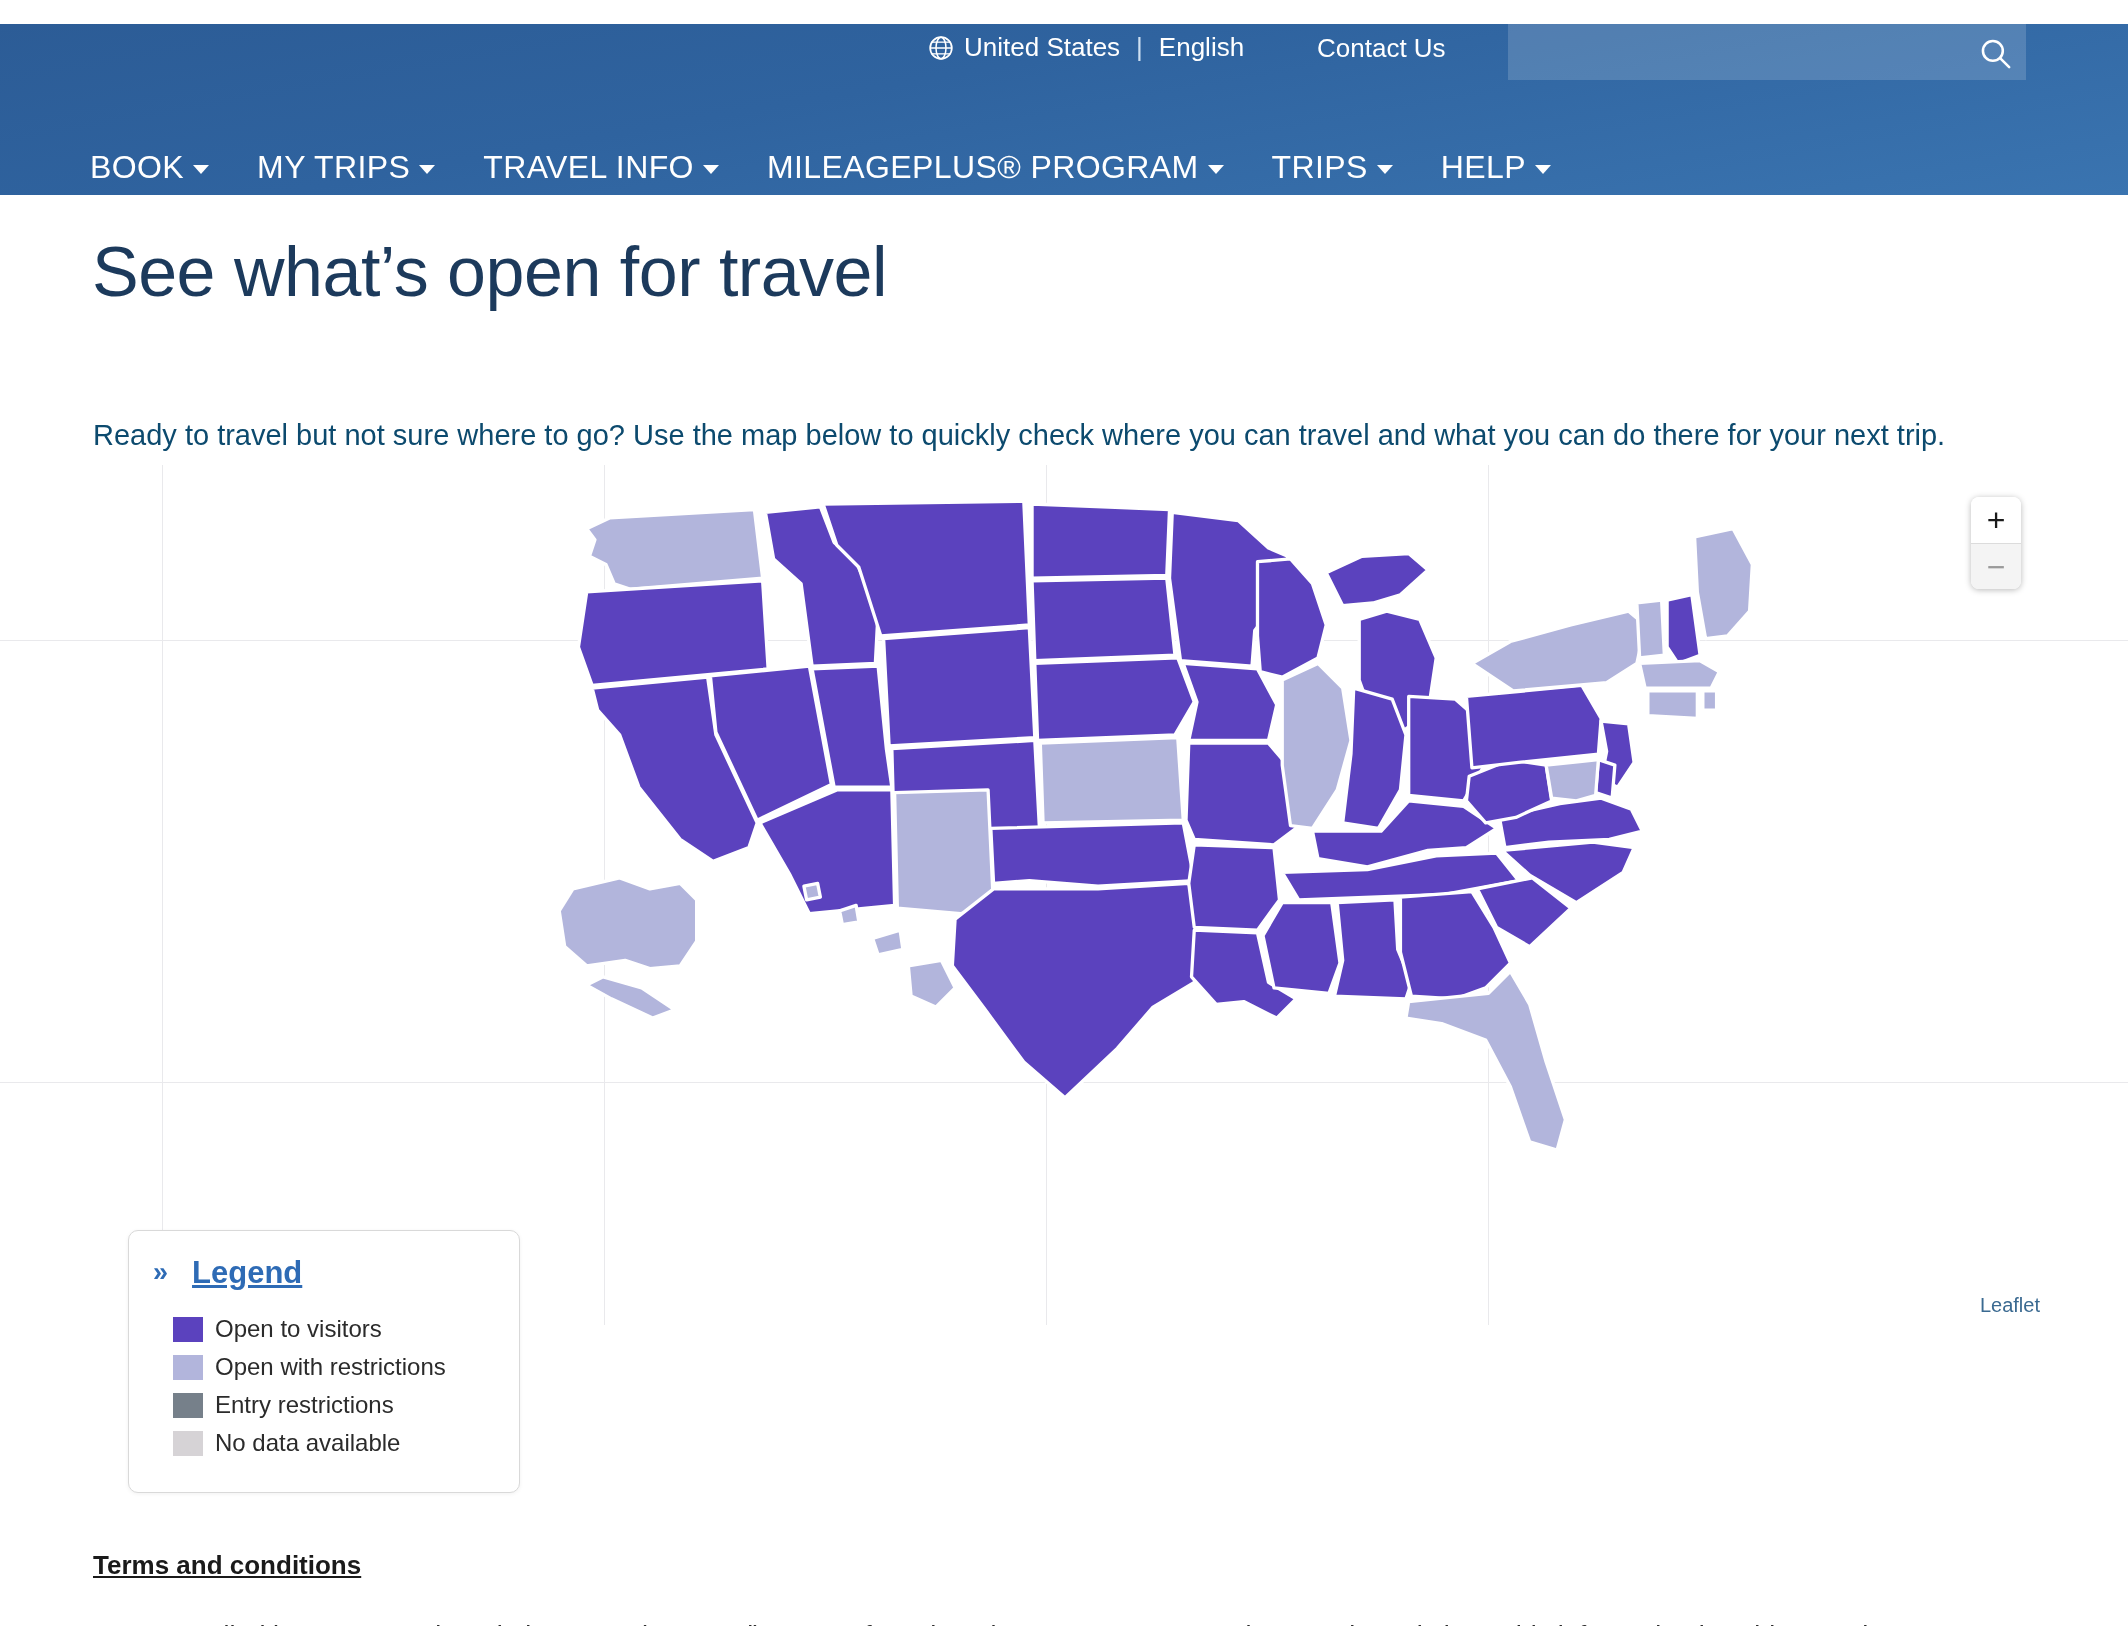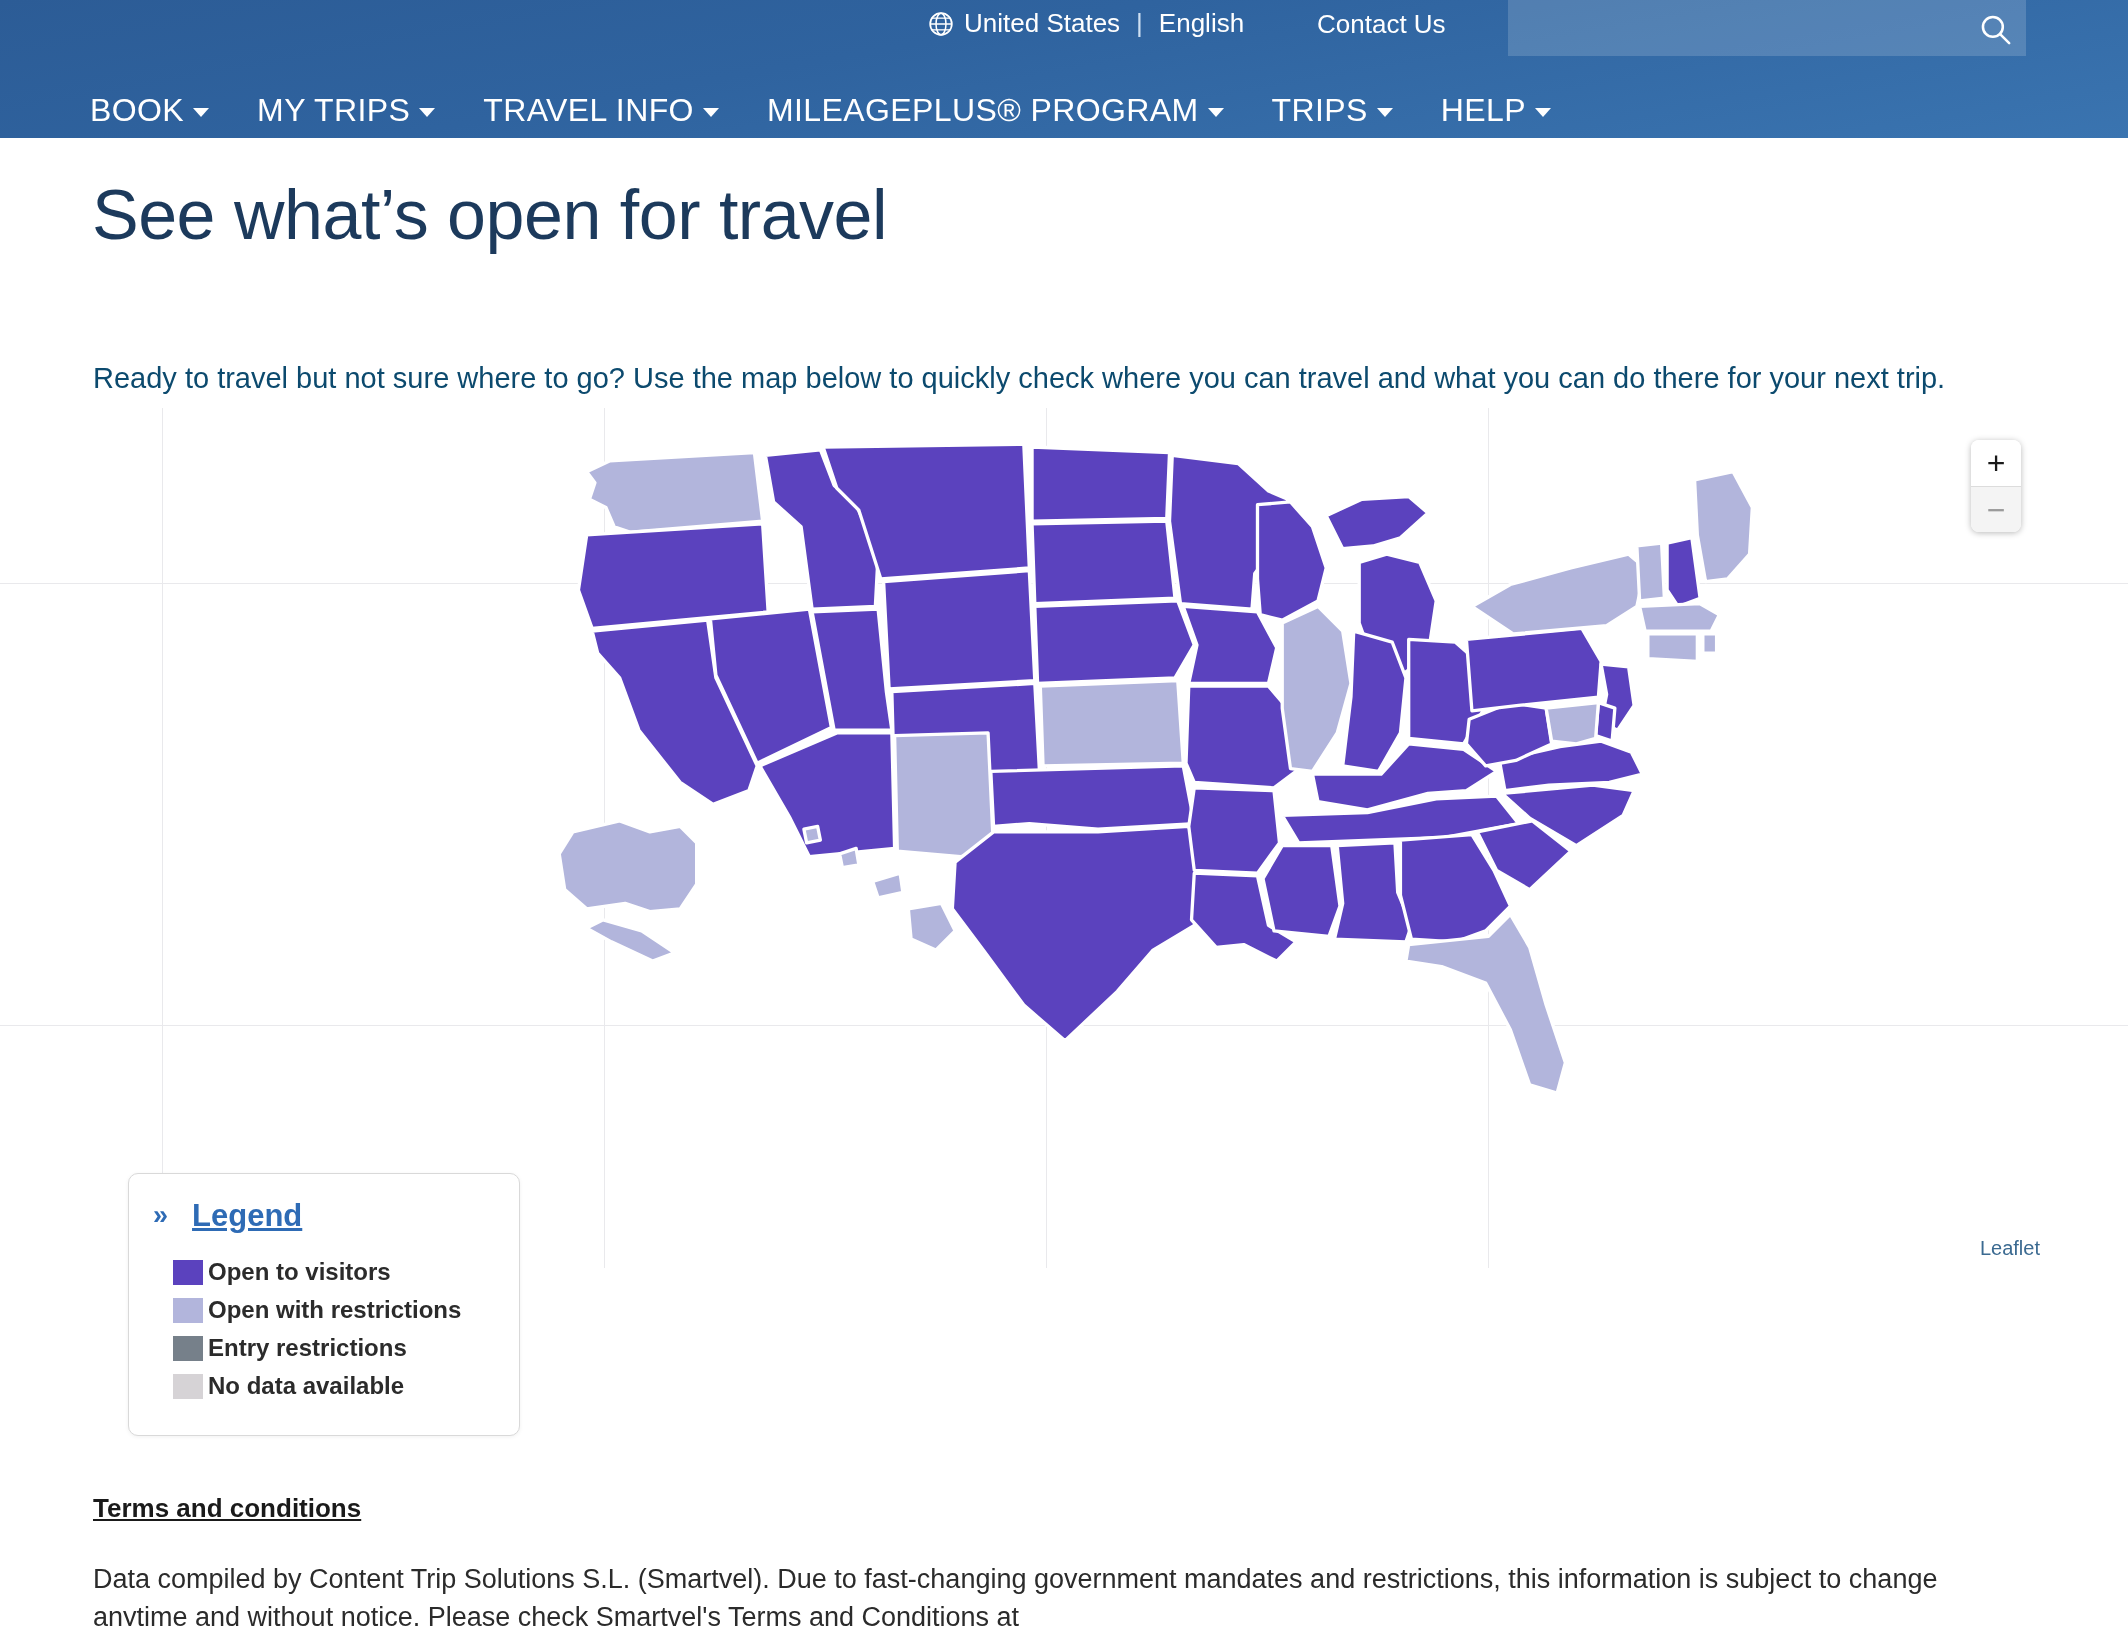--- a/index.html
+++ b/index.html
@@ -8,23 +8,24 @@
     width: 2128px; height: 1626px;
     background: #ffffff;
     font-family: "Liberation Sans", sans-serif;
     overflow: hidden;
   }
 
   
   .site-header {
     position: relative;
     width: 2128px;
-    height: 138px;
+    height: 171px;
     background: linear-gradient(170deg, #2C5C96 0%, #2F639F 40%, #3A74B0 100%);
     overflow: visible;
+    margin-top: 24px;
   }
   .utility-bar {
     position: absolute;
     top: 0; left: 0; right: 0;
     height: 58px;
   }
   .globe-locale {
     position: absolute;
     left: 928px; top: 8px;
     display: flex; align-items: center;
@@ -237,24 +238,23 @@
   .legend-title {
     color: #2E6BB5;
     font-size: 31px;
     font-weight: bold;
     text-decoration: underline;
     cursor: pointer;
     line-height: 1;
   }
   .legend-row {
     display: flex; align-items: center;
-    gap: 5px;
+    gap: 12px;
     margin-left: 20px;
     height: 38px;
-    font-weight: bold;
   }
   .swatch {
     width: 30px; height: 25px;
     flex: 0 0 auto;
     display: block;
   }
   .legend-label {
     font-size: 24px;
     color: #2b2b2b;
     line-height: 1;

